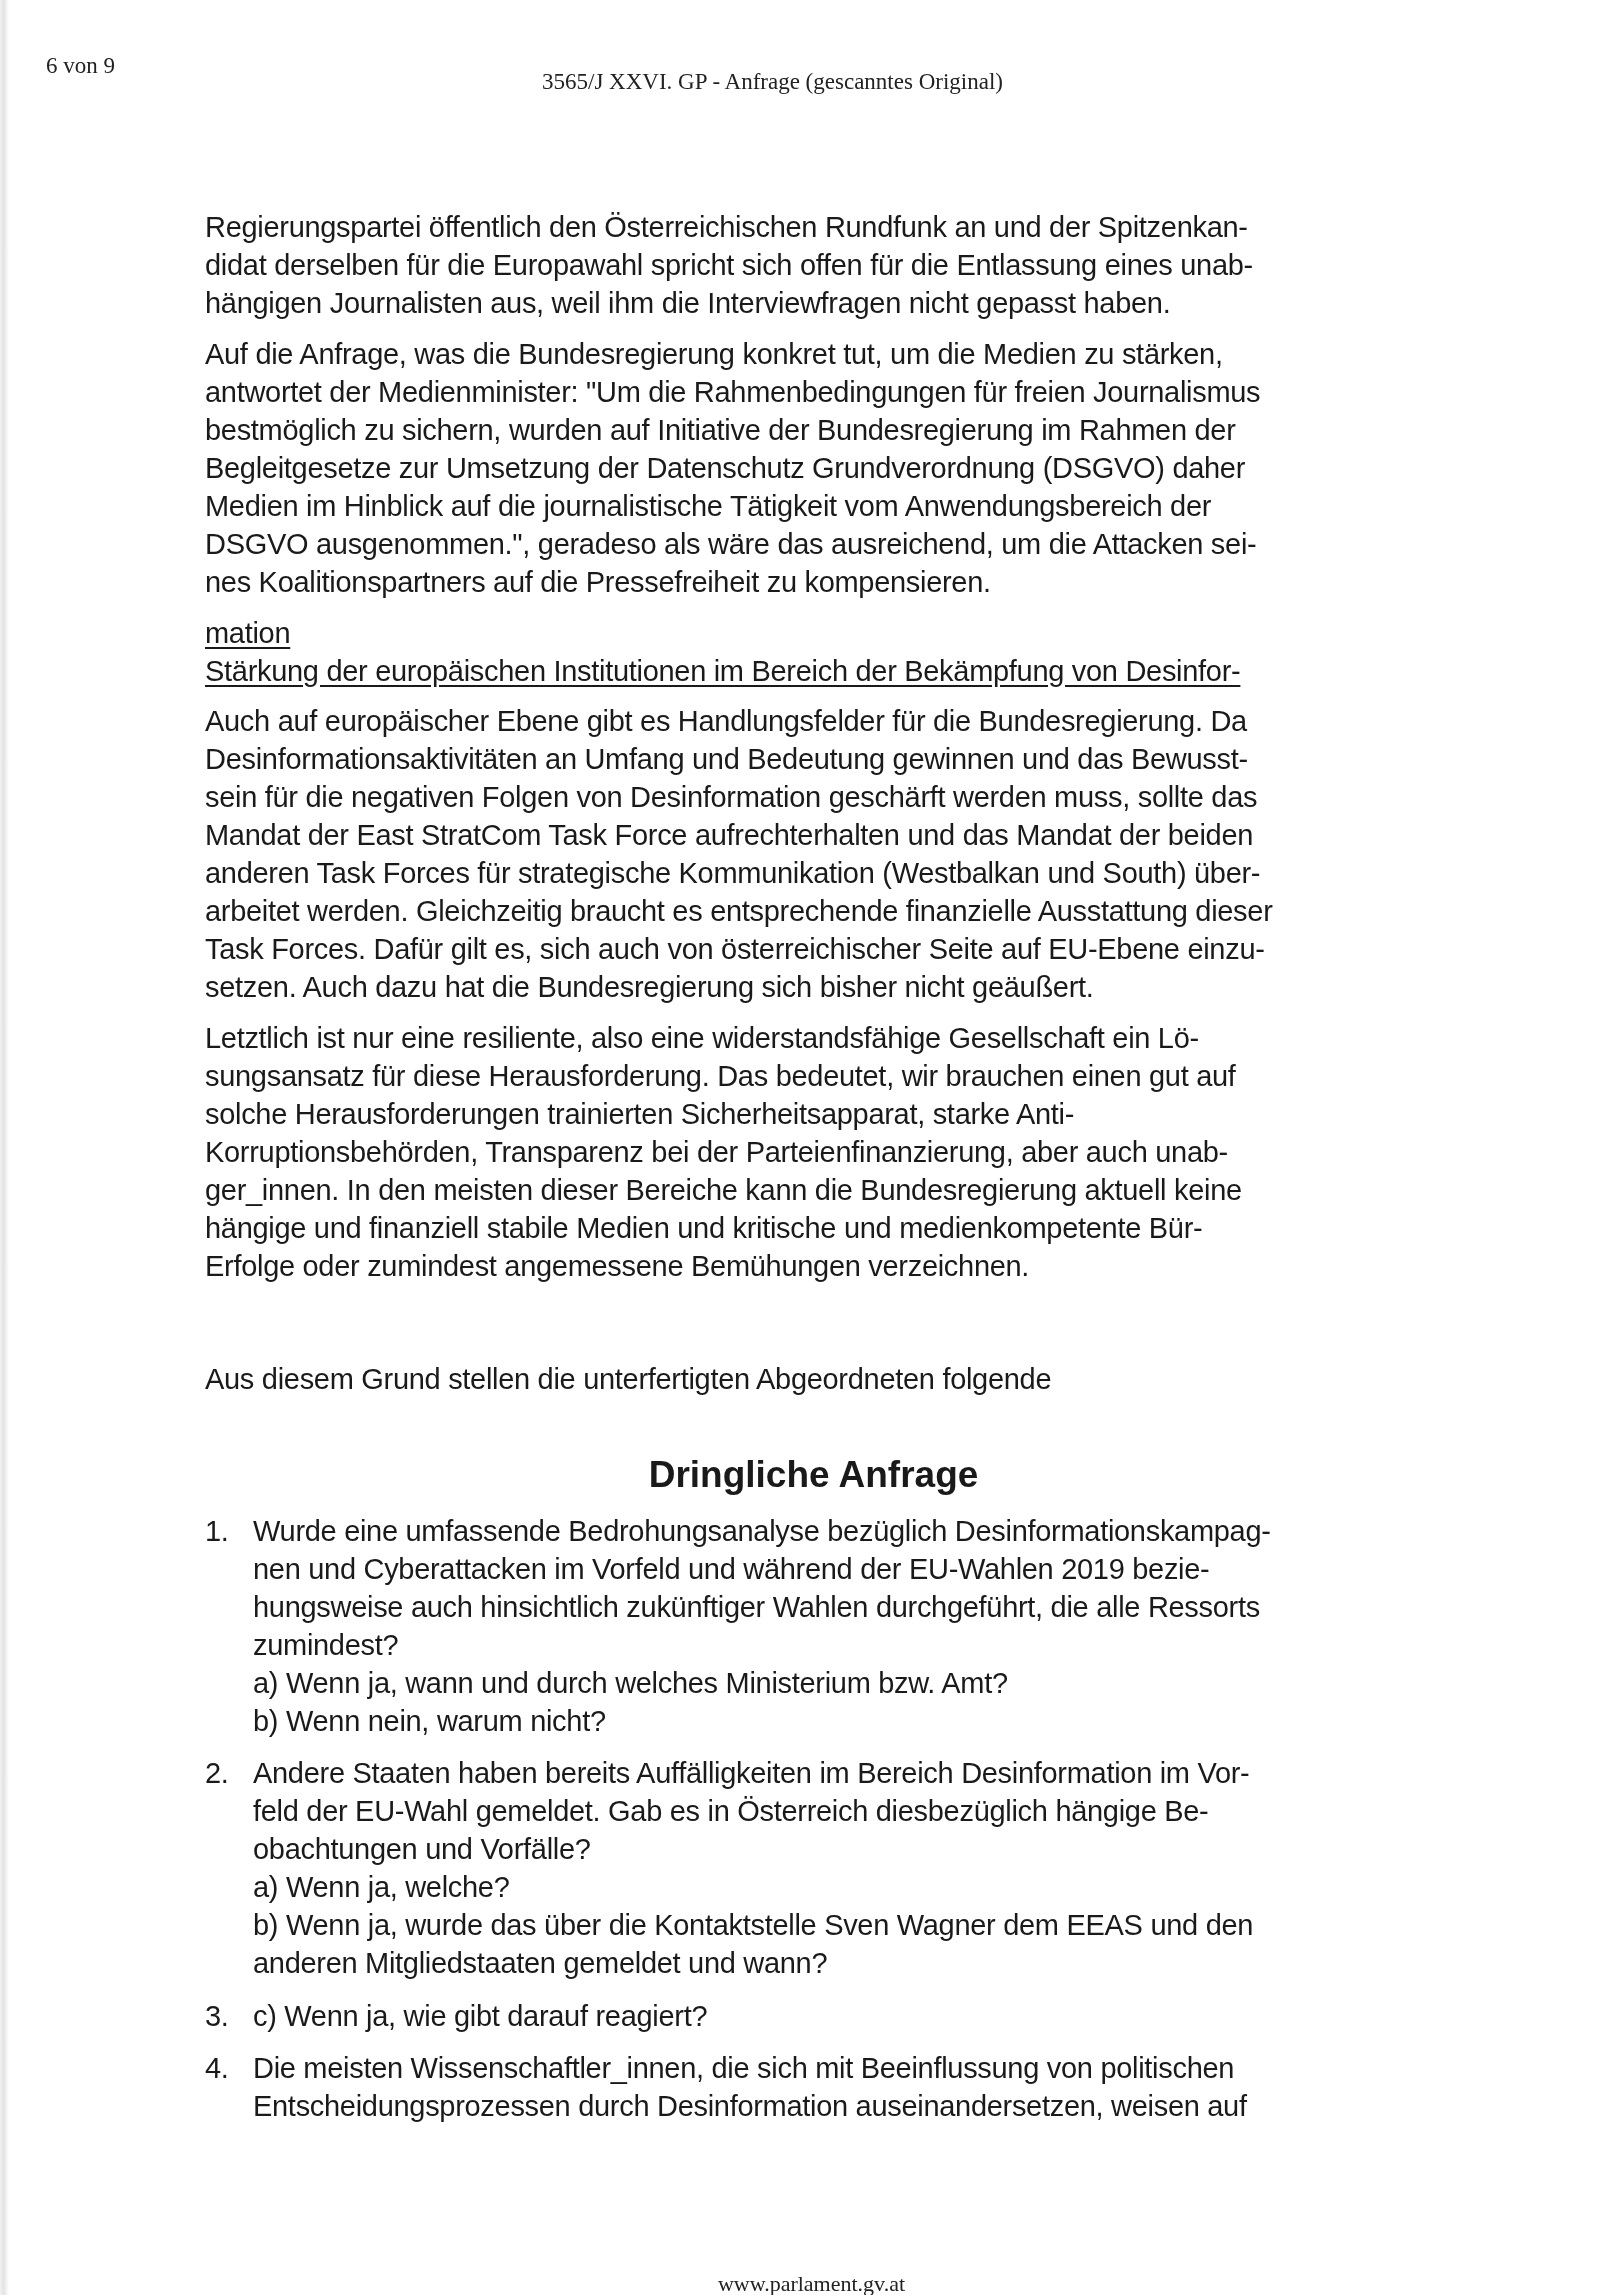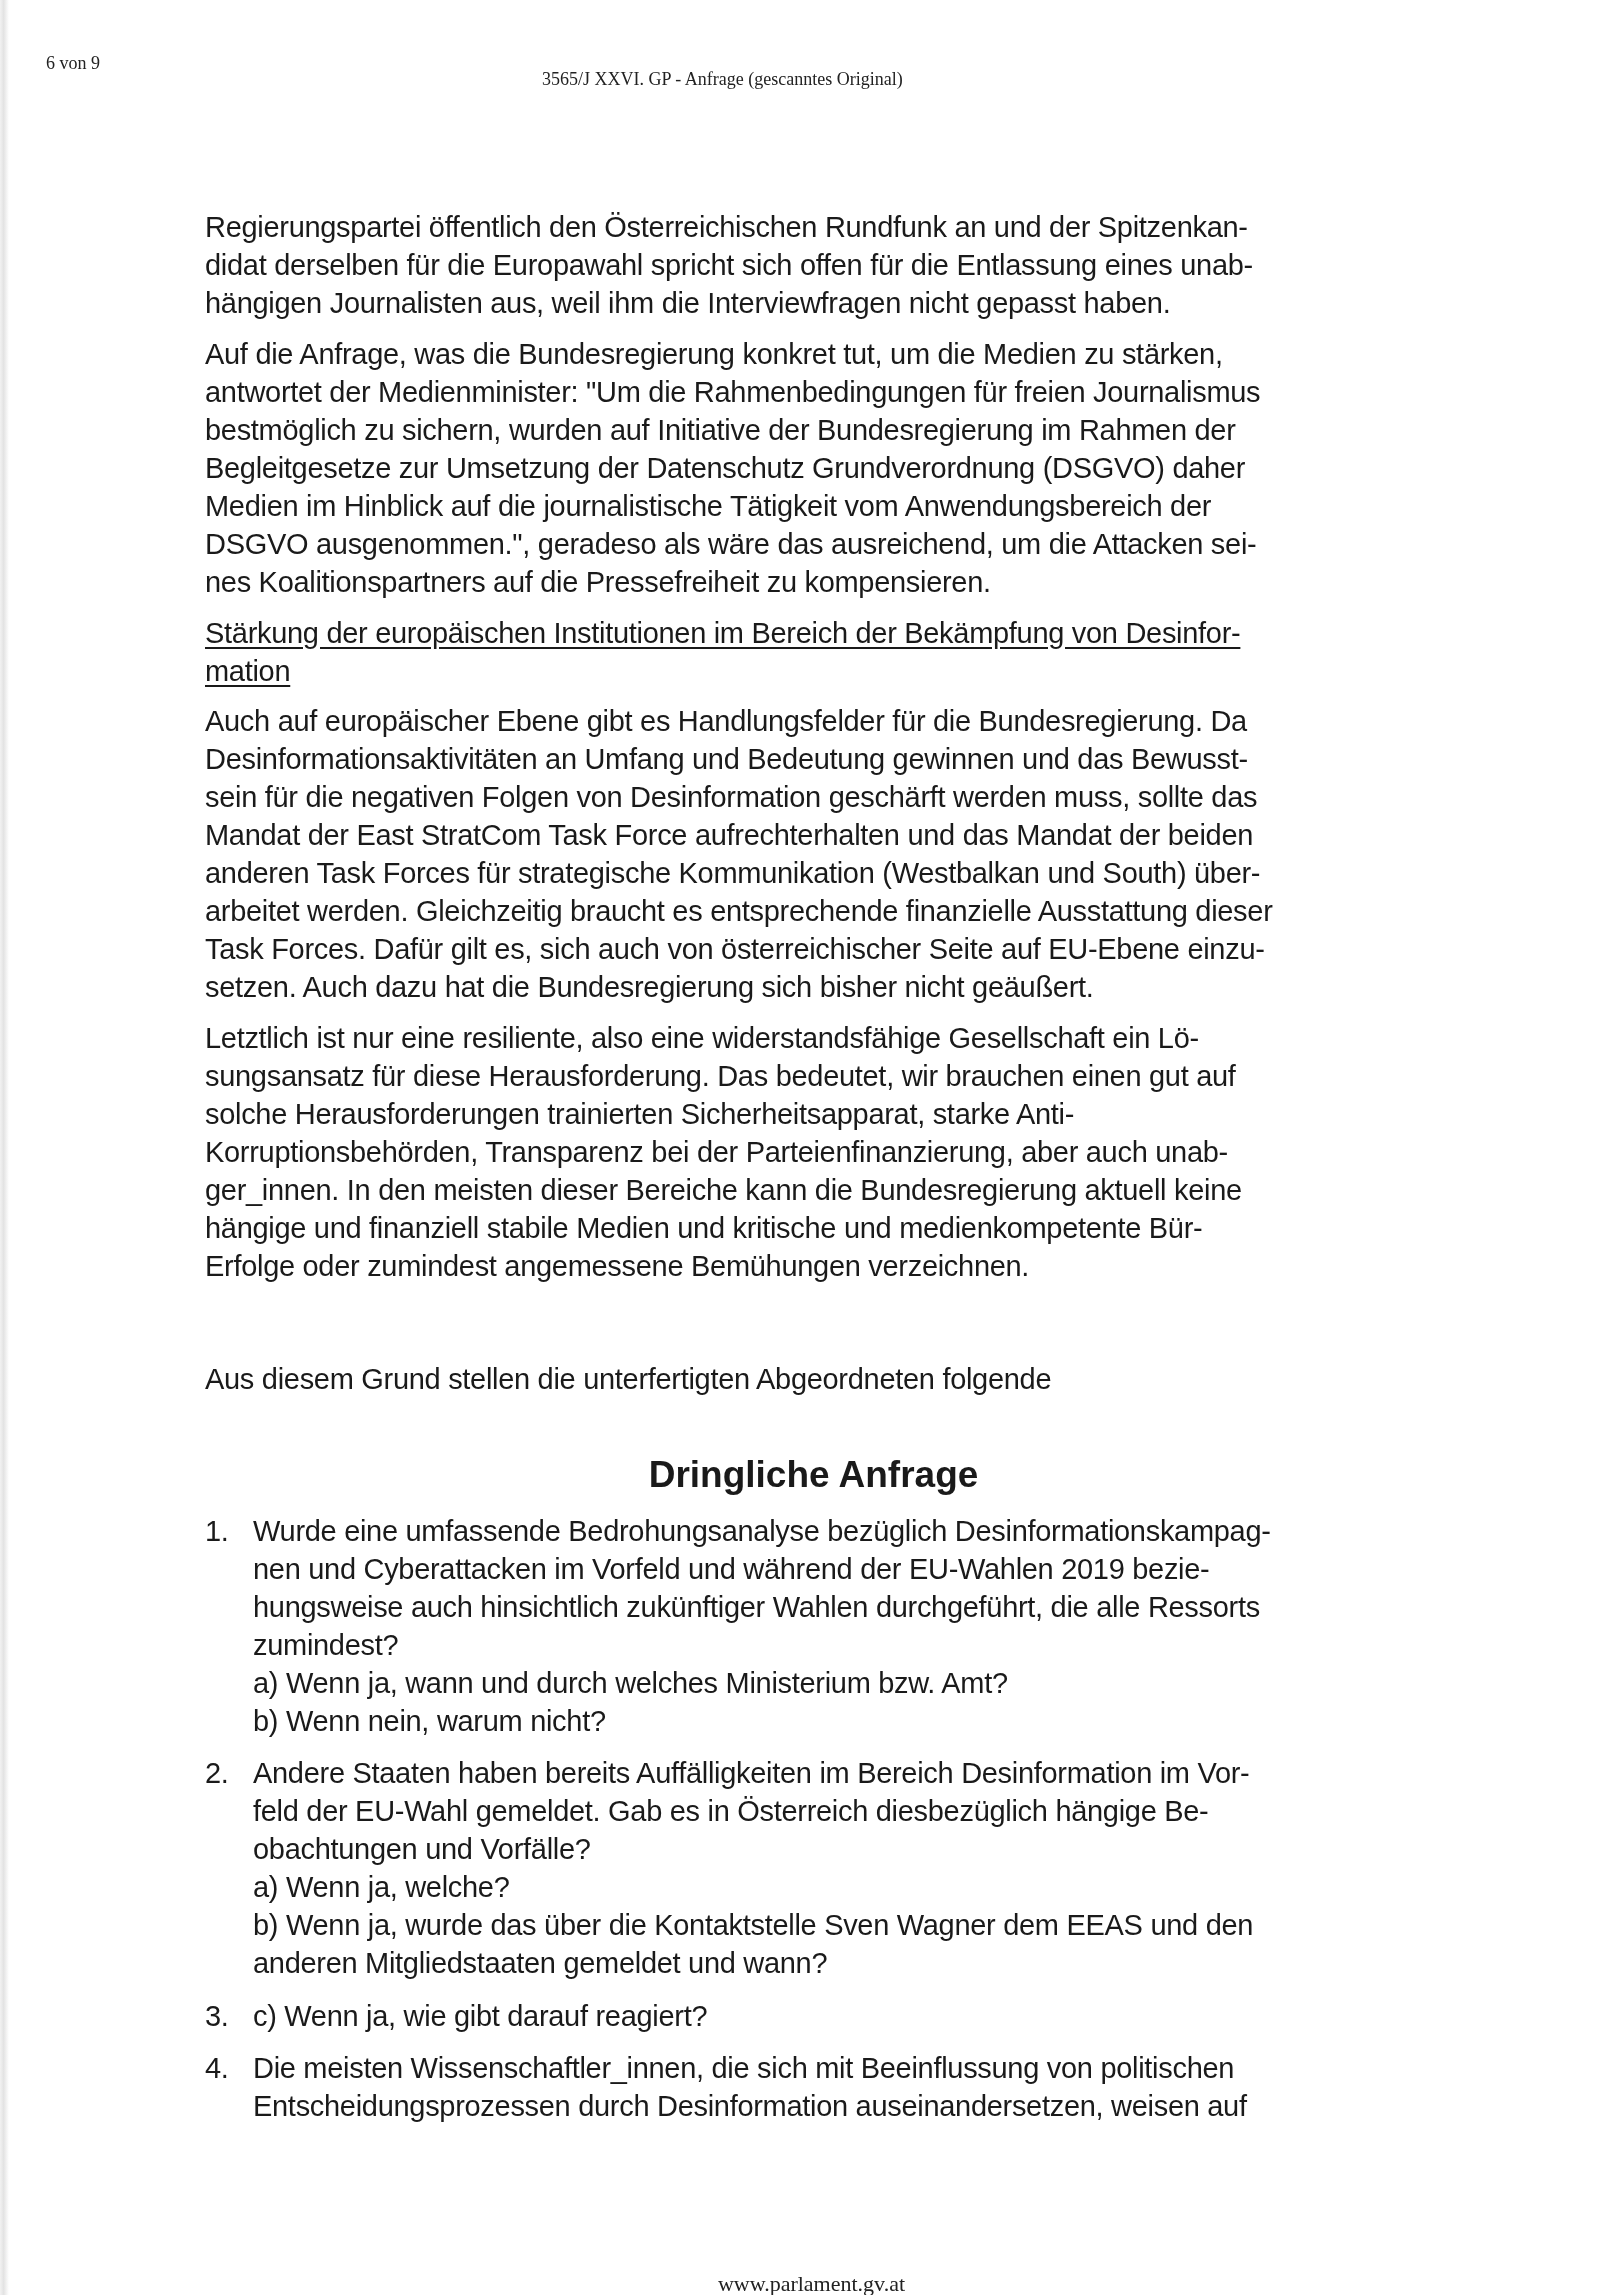--- a/index.html
+++ b/index.html
@@ -7,21 +7,21 @@
       width: 1623px; height: 2295px; position: relative; overflow: hidden;
       color: #1a1a1a;
     }
     .scan-edge {
       position: absolute; left: 0; top: 0; width: 9.2px; height: 2295px;
       background: linear-gradient(to right, #f2f2f2, #e3e3e3 40%, #f6f6f6 80%, #ffffff);
     }
     .header {
       position: absolute; top: 46px; left: 0; width: 1623px; height: 39px;
       font-family: "Liberation Serif", "DejaVu Serif", serif;
-      font-size: 18px; color: #222;
+      font-size: 23px; color: #222;
     }
     .page-num { position: absolute; left: 46px; top: 6.5px; }
     .doc-ref { position: absolute; left: 542px; top: 23px; }
     .footer {
       position: absolute; top: 2271px; left: 0; width: 1623px; text-align: center;
       font-family: "Liberation Serif", "DejaVu Serif", serif;
       font-size: 22px; color: #222;
     }
     .content {
       position: absolute; left: 205px; top: 208px; width: 1243px;
@@ -64,22 +64,22 @@
     <span class="line">Auf die Anfrage, was die Bundesregierung konkret tut, um die Medien zu stärken,</span>
     <span class="line">antwortet der Medienminister: "Um die Rahmenbedingungen für freien Journalismus</span>
     <span class="line">bestmöglich zu sichern, wurden auf Initiative der Bundesregierung im Rahmen der</span>
     <span class="line">Begleitgesetze zur Umsetzung der Datenschutz Grundverordnung (DSGVO) daher</span>
     <span class="line">Medien im Hinblick auf die journalistische Tätigkeit vom Anwendungsbereich der</span>
     <span class="line">DSGVO ausgenommen.", geradeso als wäre das ausreichend, um die Attacken sei-</span>
     <span class="line">nes Koalitionspartners auf die Pressefreiheit zu kompensieren.</span>
   </p>
 
   <p class="para-block subheading">
+    <span class="line">mation</span>
     <span class="line">Stärkung der europäischen Institutionen im Bereich der Bekämpfung von Desinfor-</span>
-    <span class="line">mation</span>
   </p>
 
   <p class="para-block">
     <span class="line">Auch auf europäischer Ebene gibt es Handlungsfelder für die Bundesregierung. Da</span>
     <span class="line">Desinformationsaktivitäten an Umfang und Bedeutung gewinnen und das Bewusst-</span>
     <span class="line">sein für die negativen Folgen von Desinformation geschärft werden muss, sollte das</span>
     <span class="line">Mandat der East StratCom Task Force aufrechterhalten und das Mandat der beiden</span>
     <span class="line">anderen Task Forces für strategische Kommunikation (Westbalkan und South) über-</span>
     <span class="line">arbeitet werden. Gleichzeitig braucht es entsprechende finanzielle Ausstattung dieser</span>
     <span class="line">Task Forces. Dafür gilt es, sich auch von österreichischer Seite auf EU-Ebene einzu-</span>

